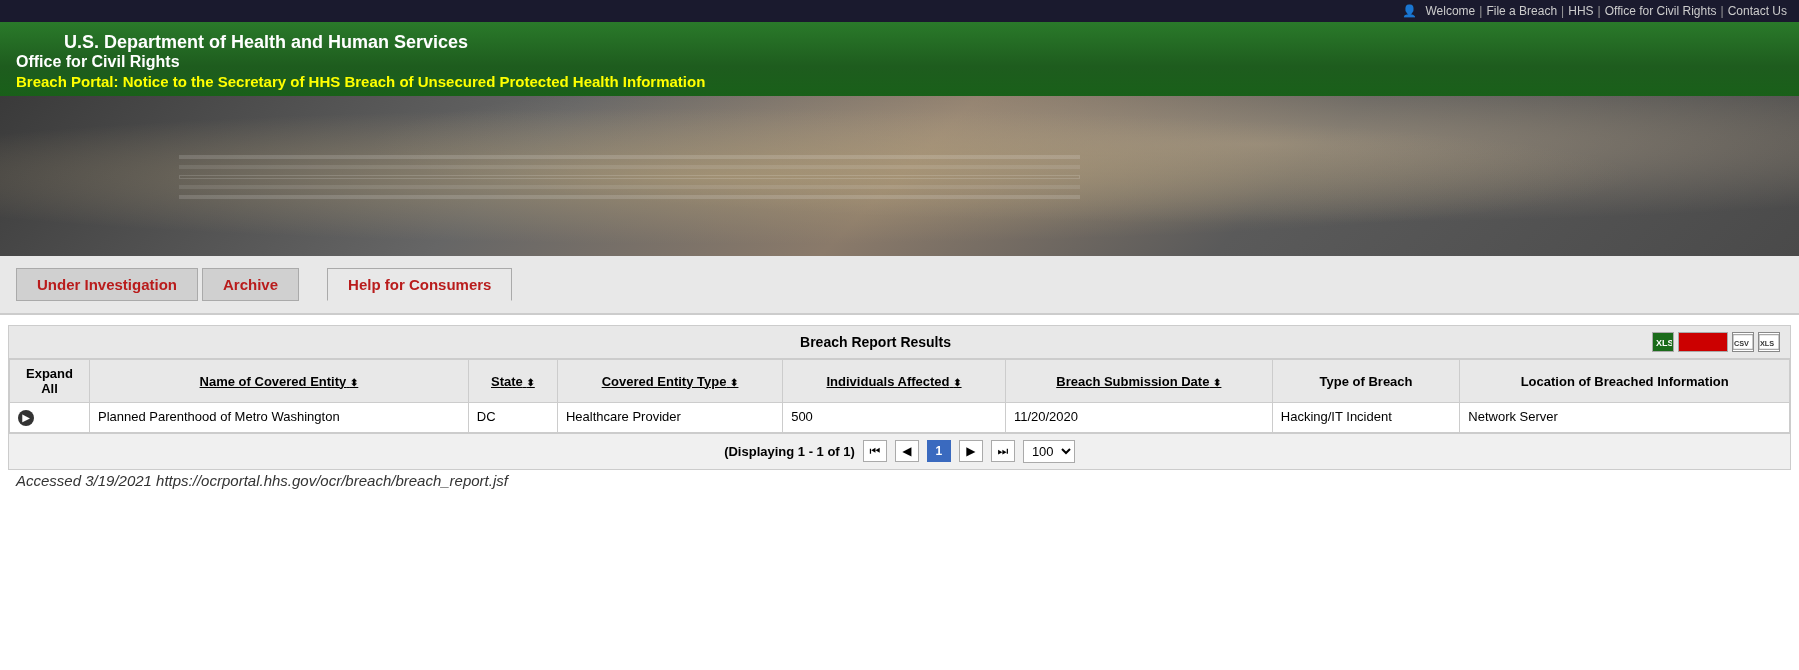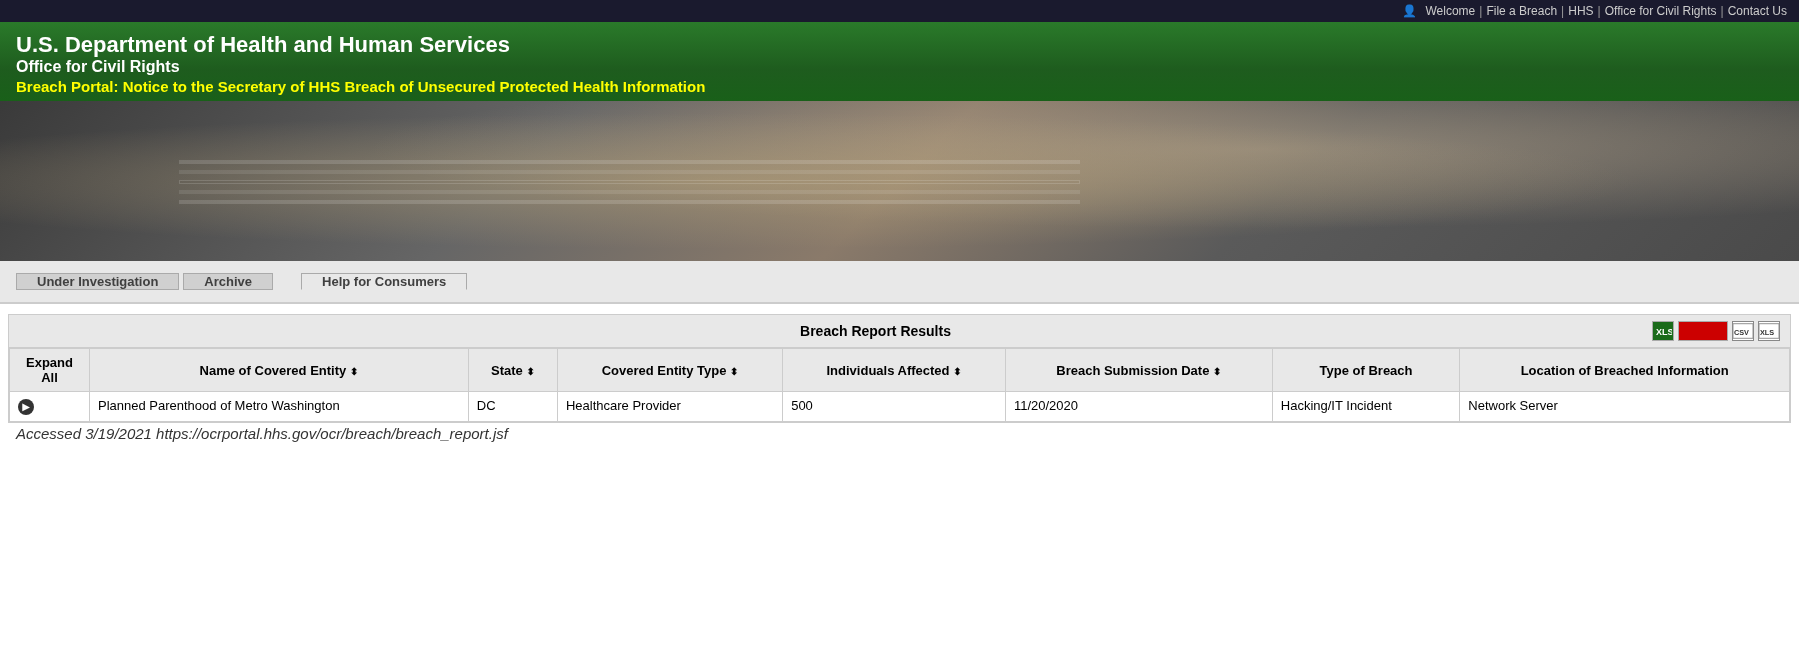--- a/index.html
+++ b/index.html
@@ -20,21 +20,21 @@
     .top-nav a { color: #ccc; text-decoration: none; }
     .top-nav .separator { color: #999; }
     .top-nav .user-icon { color: #ccc; margin-right: 4px; }
 
     
     .site-header {
       background: linear-gradient(180deg, #2a7a2a 0%, #1e5c1e 60%, #196019 100%);
       padding: 10px 16px 6px 16px;
       color: #fff;
     }
-    .site-header .dept-name { font-size: 22px; font-weight: bold; }
+    .site-header .dept-name { font-size: 18px; font-weight: bold; margin-left: 48px; }
     .site-header .office-name { font-size: 16px; font-weight: bold; }
     .site-header .portal-title { font-size: 15px; font-weight: bold; color: #ffff00; margin-top: 2px; }
 
     
     .hero-image {
       width: 100%;
       height: 160px;
       background: linear-gradient(135deg, #3a3a3a 0%, #666 30%, #8a7a6a 50%, #5a5a5a 70%, #4a4a4a 100%);
       position: relative;
       overflow: hidden;
@@ -63,27 +63,27 @@
     
     .tabs-section {
       background: #e8e8e8;
       padding: 12px 16px;
       display: flex;
       align-items: center;
       gap: 4px;
       border-bottom: 2px solid #ccc;
     }
     .tab-button {
-      padding: 0 20px;
+      padding: 7px 20px;
       background: #d0d0d0;
       border: 1px solid #aaa;
-      font-size: 13px;
+      font-size: 15px;
       font-weight: bold;
       cursor: pointer;
-      color: #404040;
+      color: #b91c1c;
     }
     .tab-button.active { background: #e8e8e8; border-bottom: 1px solid #e8e8e8; margin-left: 24px; }
 
     
     .main-content { padding: 10px 8px 0 8px; }
 
     
     .results-container {
       border: 1px solid #ccc;
       width: 100%;
@@ -130,21 +130,21 @@
       font-size: 13px;
     }
     .data-table th {
       background: #e8e8e8;
       border: 1px solid #ccc;
       padding: 6px 8px;
       text-align: center;
       font-weight: bold;
       vertical-align: middle;
     }
-    .data-table th.sortable { cursor: pointer; }
+    .data-table th.sortable { cursor: pointer; text-decoration: underline; }
     .data-table th .sort-arrows { font-size: 10px; }
     .data-table td {
       border: 1px solid #ccc;
       padding: 6px 8px;
       vertical-align: top;
     }
     .data-table tr:nth-child(even) td { background: #f5f5f5; }
 
     .expand-all-cell { width: 80px; text-align: center; }
     .expand-btn {
@@ -307,19 +307,29 @@
     <td>DC</td>
     <td>Healthcare Provider</td>
     <td>500</td>
     <td>11/20/2020</td>
     <td>Hacking/IT Incident</td>
     <td>Network Server</td>
   </tr>
         </tbody>
     </table>
 
+    <div class="pagination-row">
+      <span class="pagination-text">(Displaying 1 - 1 of 1)</span>
+      <button class="page-btn" title="First page">⏮</button>
+      <button class="page-btn" title="Previous page">◀</button>
+      <button class="page-btn active">1</button>
+      <button class="page-btn" title="Next page">▶</button>
+      <button class="page-btn" title="Last page">⏭</button>
+      <select class="page-size-select" id="page-size-select">
+      <option value="10">10</option><option value="25">25</option><option value="50">50</option><option value="100" selected="">100</option></select>
+    </div>
 
   </div>
 
   <div class="footer-note">
     <span>Accessed 3/19/2021 https://ocrportal.hhs.gov/ocr/breach/breach_report.jsf</span>
   </div>
 </div>
 
 </body></html>

